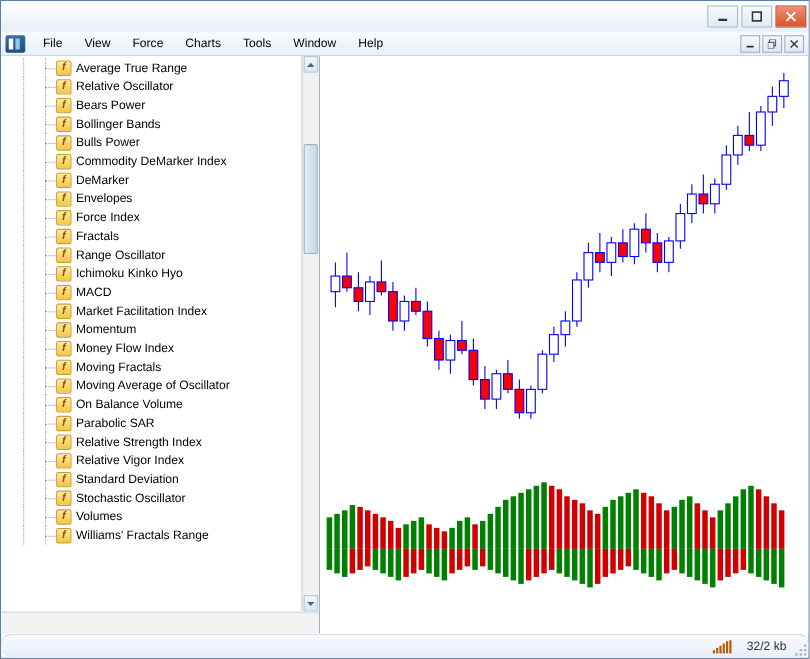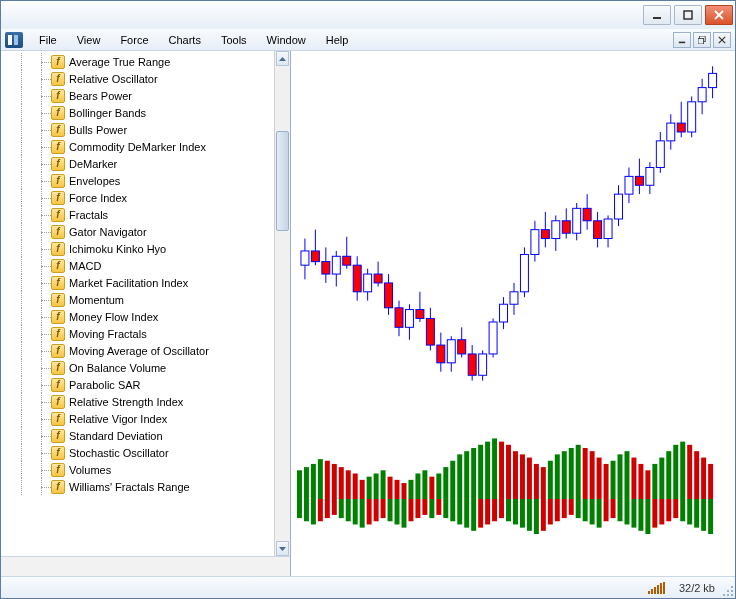--- a/index.html
+++ b/index.html
@@ -38,21 +38,21 @@
 .nav-scroll-btn { position:absolute; left:1px; right:1px; height:15px; background:linear-gradient(#f4f7fb,#dde6f1); border:1px solid #b5c5d8; display:flex;align-items:center;justify-content:center; }
 .nav-scroll-btn.up{top:0;} .nav-scroll-btn.dn{bottom:0;}
 
 .nav-tabs { height:20px; display:flex; align-items:flex-end; background:#f2f2f2; border-top:1px solid #c9d6e6; }
 .nav-tab { height:18px; padding:2px 12px 0; border:1px solid #aab9cb; border-bottom:none; background:linear-gradient(#fdfdfe,#eef2f8); margin-right:-1px; color:#333; border-radius:0 0 3px 3px; position:relative; top:18px;}
 .nav-tab.active { background:#fff; color:#000; }
 
 .chart-area { flex:1; background:#fff; position:relative; }
 .chart-svg { position:absolute; inset:0; }
 
-.statusbar { height:22px; background:linear-gradient(#f8fbfe,#e7eef8); border-top:1px solid #c9d6e6; display:flex; align-items:center; justify-content:flex-end; padding: 0 20px; gap:14px; }
+.statusbar { height:22px; background:linear-gradient(#f8fbfe,#e7eef8); border-top:1px solid #c9d6e6; display:flex; align-items:center; justify-content:flex-end; padding: 0 20px; gap:14px;border-radius:10px; }
 .status-bars { display:flex; gap:1px; align-items:flex-end; height:12px; }
 .status-bars span { width:2px; background:#b85a00; }
 .status-text { color:#333; }
 .resize-grip { position:absolute; right:2px; bottom:2px; width:12px; height:12px; }
 .resize-grip span{position:absolute;width:2px;height:2px;background:#9cb1c9;}
 </style>
 </head>
 <body>
 
 <div class="window">
@@ -181,21 +181,21 @@
                 <div class="tree-h"></div>
               </div>
               <div class="ind-icon">f</div>
               <span class="ind-label">Fractals</span>
             </div>
             <div class="nav-row">
               <div class="tree-lines">
                 <div class="tree-h"></div>
               </div>
               <div class="ind-icon">f</div>
-              <span class="ind-label">Gator Navigator</span>
+              <span class="ind-label">Range Oscillator</span>
             </div>
             <div class="nav-row">
               <div class="tree-lines">
                 <div class="tree-h"></div>
               </div>
               <div class="ind-icon">f</div>
               <span class="ind-label">Ichimoku Kinko Hyo</span>
             </div>
             <div class="nav-row">
               <div class="tree-lines">

